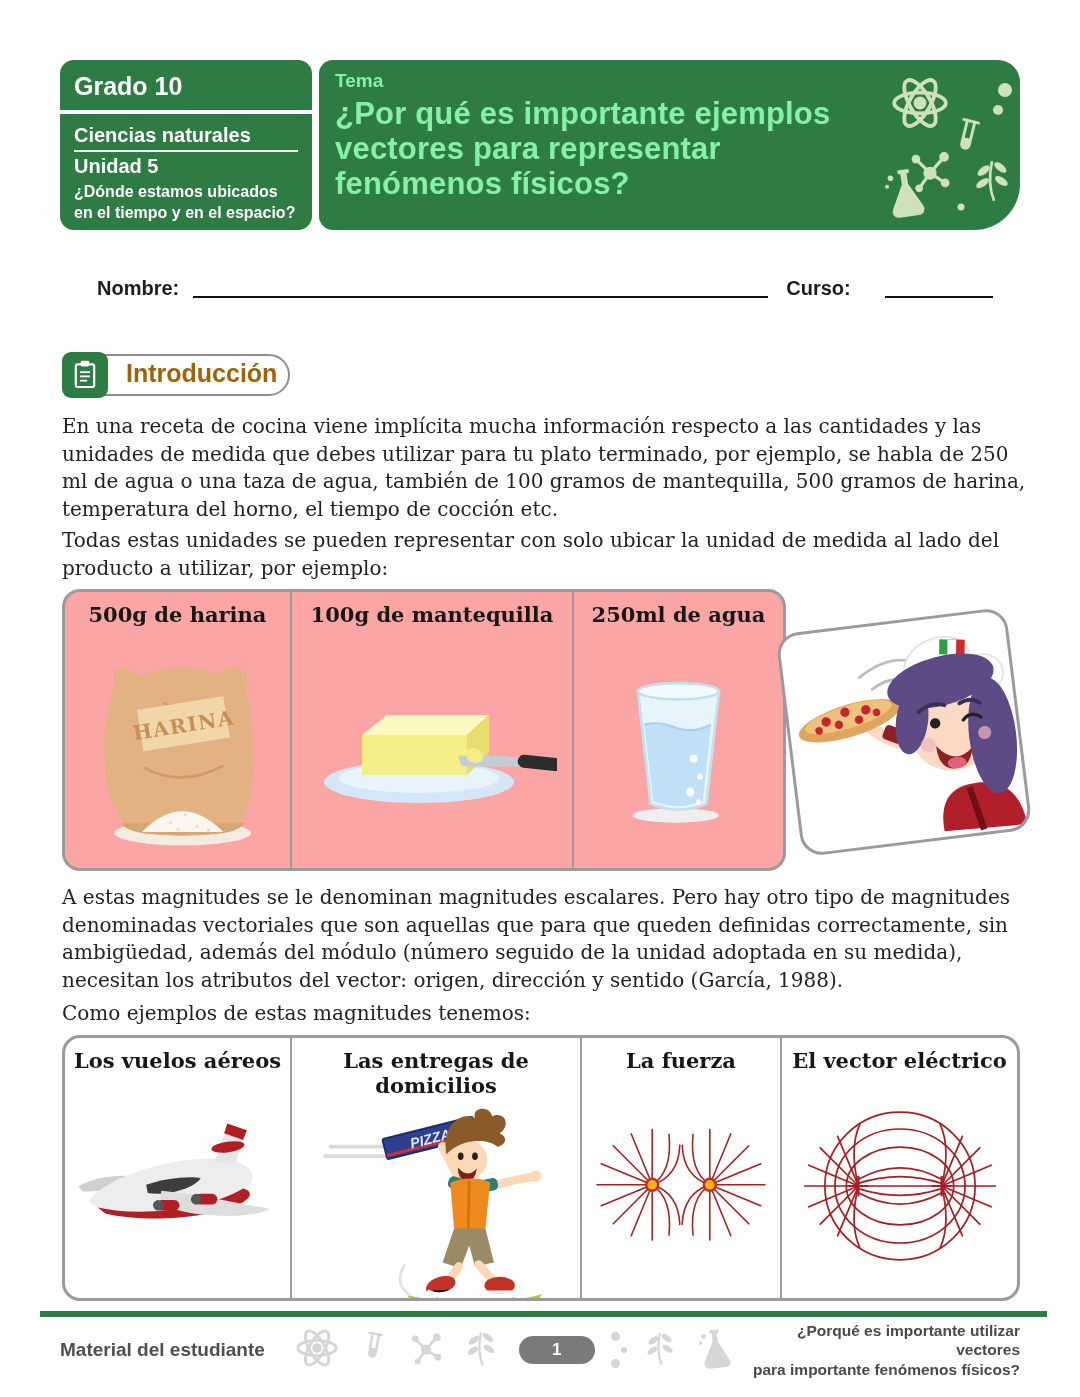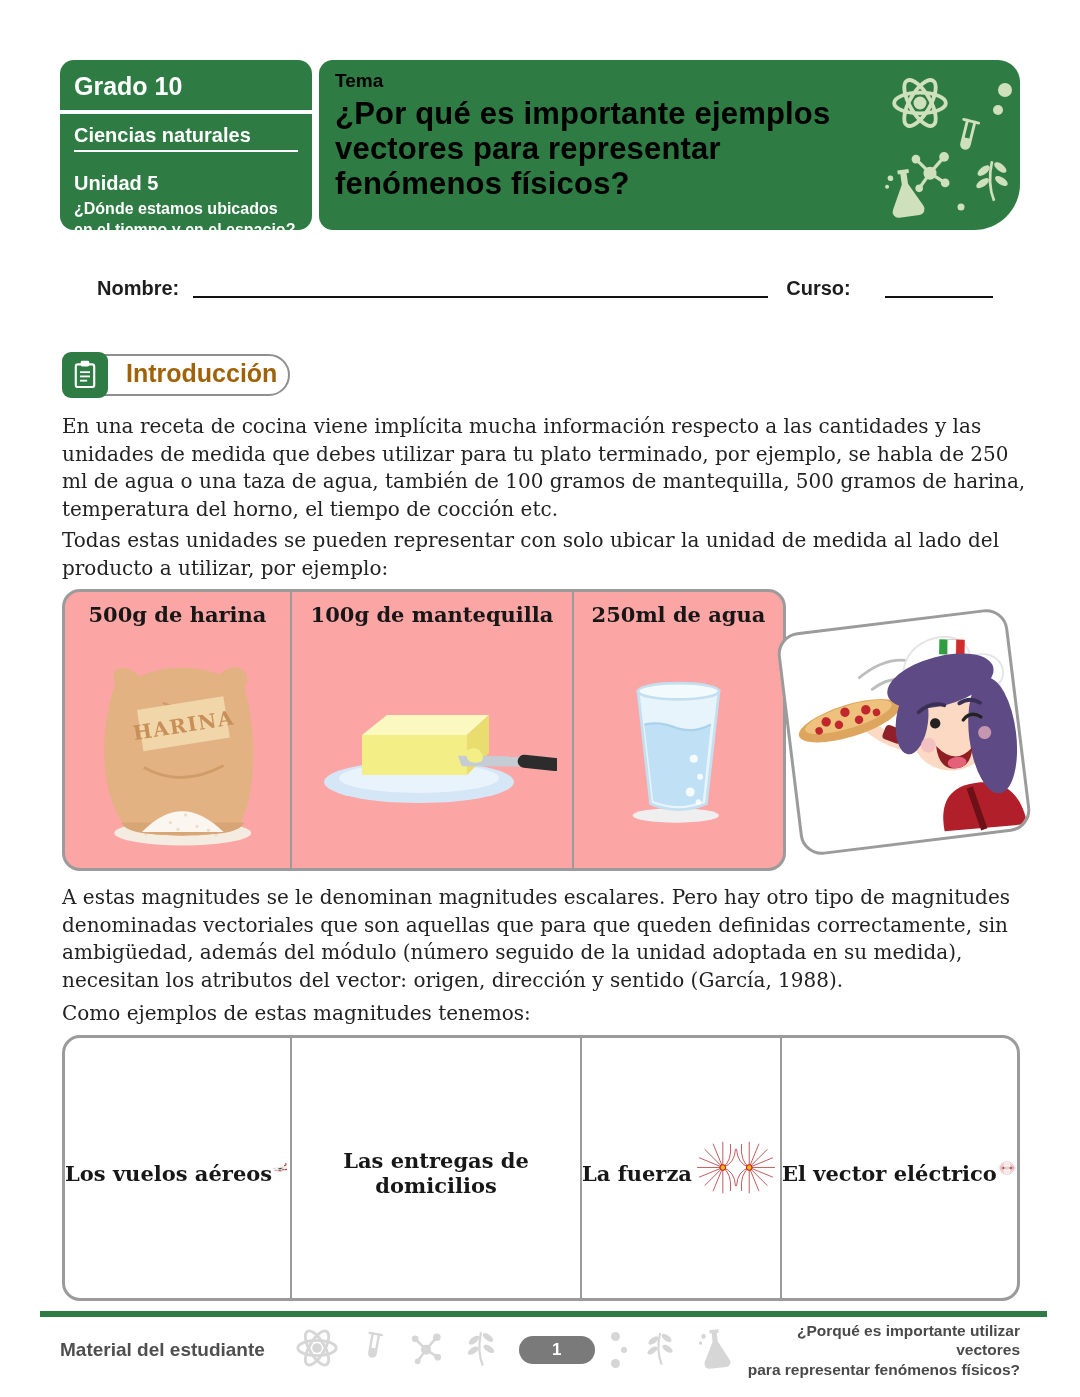--- a/index.html
+++ b/index.html
@@ -4,25 +4,25 @@
 <style>
   html,body{margin:0;padding:0;background:#fff;}
   .page{position:relative;width:1080px;height:1397px;background:#fff;overflow:hidden;
         font-family:"Liberation Sans",sans-serif;color:#1d1d1d;}
   
   .hdr-left{position:absolute;left:60px;top:60px;width:252px;height:170px;background:#2e7b43;
             border-radius:14px;color:#fff;box-sizing:border-box;padding:12px 14px;}
   .hdr-left .grade{font-weight:bold;font-size:25px;}
   .hdr-divider{height:0;border-top:4px solid #fff;margin:9px -14px 10px -14px;}
   .hdr-left .subject{font-weight:bold;font-size:20px;border-bottom:2.5px solid #fff;
-            padding-bottom:3px;margin-bottom:20px;}
+            padding-bottom:3px;margin-bottom:3px;}
   .hdr-left .unit{font-weight:bold;font-size:20px;margin-bottom:4px;}
   .hdr-left .unit-q{font-weight:bold;font-size:16px;line-height:1.3;}
   .hdr-right{position:absolute;left:319px;top:60px;width:701px;height:170px;background:#2e7b43;
-            border-radius:14px 22px 46px 14px;color:#000000;box-sizing:border-box;padding:10px 0 0 16px;}
+            border-radius:14px 22px 46px 14px;color:#86efac;box-sizing:border-box;padding:10px 0 0 16px;}
   .hdr-right .tema{font-weight:bold;font-size:19px;margin-bottom:4px;}
   .hdr-right .title{font-weight:bold;font-size:31px;line-height:1.13;letter-spacing:.2px;}
   .sci{position:absolute;color:#cfe0bd;}
   .sci svg{display:block;}
   
   .form-row{position:absolute;left:84px;top:272px;width:920px;display:flex;align-items:flex-end;
             font-weight:bold;font-size:20px;margin-left:13px;}
   .blank{border-bottom:2.5px solid #111;height:24px;}
   
   .intro-badge{position:absolute;left:62px;top:352px;height:46px;}
@@ -42,21 +42,21 @@
   .cell-label{font-family:"DejaVu Serif",serif;font-weight:bold;font-size:21px;color:#171717;
         padding-top:10px;text-align:center;}
   .sc-art{flex:1;display:flex;align-items:center;justify-content:center;width:100%;}
   
   .chef-card{position:absolute;left:788px;top:620px;width:232px;height:224px;background:#fff;
         border:3.5px solid #9b9b9b;border-radius:22px;box-sizing:border-box;transform:rotate(-7deg);
         overflow:hidden;z-index:5;}
   
   .vec-box{position:absolute;left:62px;top:1035px;width:958px;height:266px;border:3px solid #9b9b9b;
         border-radius:18px;box-sizing:border-box;display:flex;background:#fff;}
-  .vec-col{box-sizing:border-box;display:flex;flex-direction:row;align-items:center;}
+  .vec-col{box-sizing:border-box;display:flex;flex-direction:column;align-items:center;}
   .vec-col + .vec-col{border-left:2.5px solid #9b9b9b;}
   .vec-art{flex:1;display:flex;align-items:center;justify-content:center;width:100%;overflow:hidden;}
   
   .foot-bar{position:absolute;left:40px;right:33px;top:1311px;height:6px;background:#2e7b43;}
   .foot{position:absolute;left:60px;top:1322px;width:960px;height:56px;display:flex;align-items:center;}
   .foot-left{font-weight:bold;font-size:19px;color:#4f4f4f;margin-right:22px;white-space:nowrap;}
   .foot-ic{color:#d6d6d6;margin:0 7px;flex:0 0 auto;}
   .page-pill{background:#7a7a7a;color:#fff;font-weight:bold;font-size:17px;border-radius:15px;
         width:80px;height:28px;display:flex;align-items:center;justify-content:center;margin:0 10px;}
   .foot-right{margin-left:auto;text-align:right;font-weight:bold;font-size:15.5px;color:#4a4a4a;
@@ -482,17 +482,17 @@
         <i></i>
       </span>
     <span class="foot-ic"><svg width="40" height="40">
           <use href="#ic-leaf"></use>
         </svg></span>
     <span class="foot-ic" style="transform:rotate(-6deg)"><svg width="44" height="44">
           <use href="#ic-flask"></use>
         </svg></span>
     <div class="foot-right">
       <div>¿Porqué es importante utilizar vectores</div>
-      <div>para representar fenómenos físicos?</div>
+      <div>para importante fenómenos físicos?</div>
     </div>
   </div>
 
 </div>
 
 </body></html>

